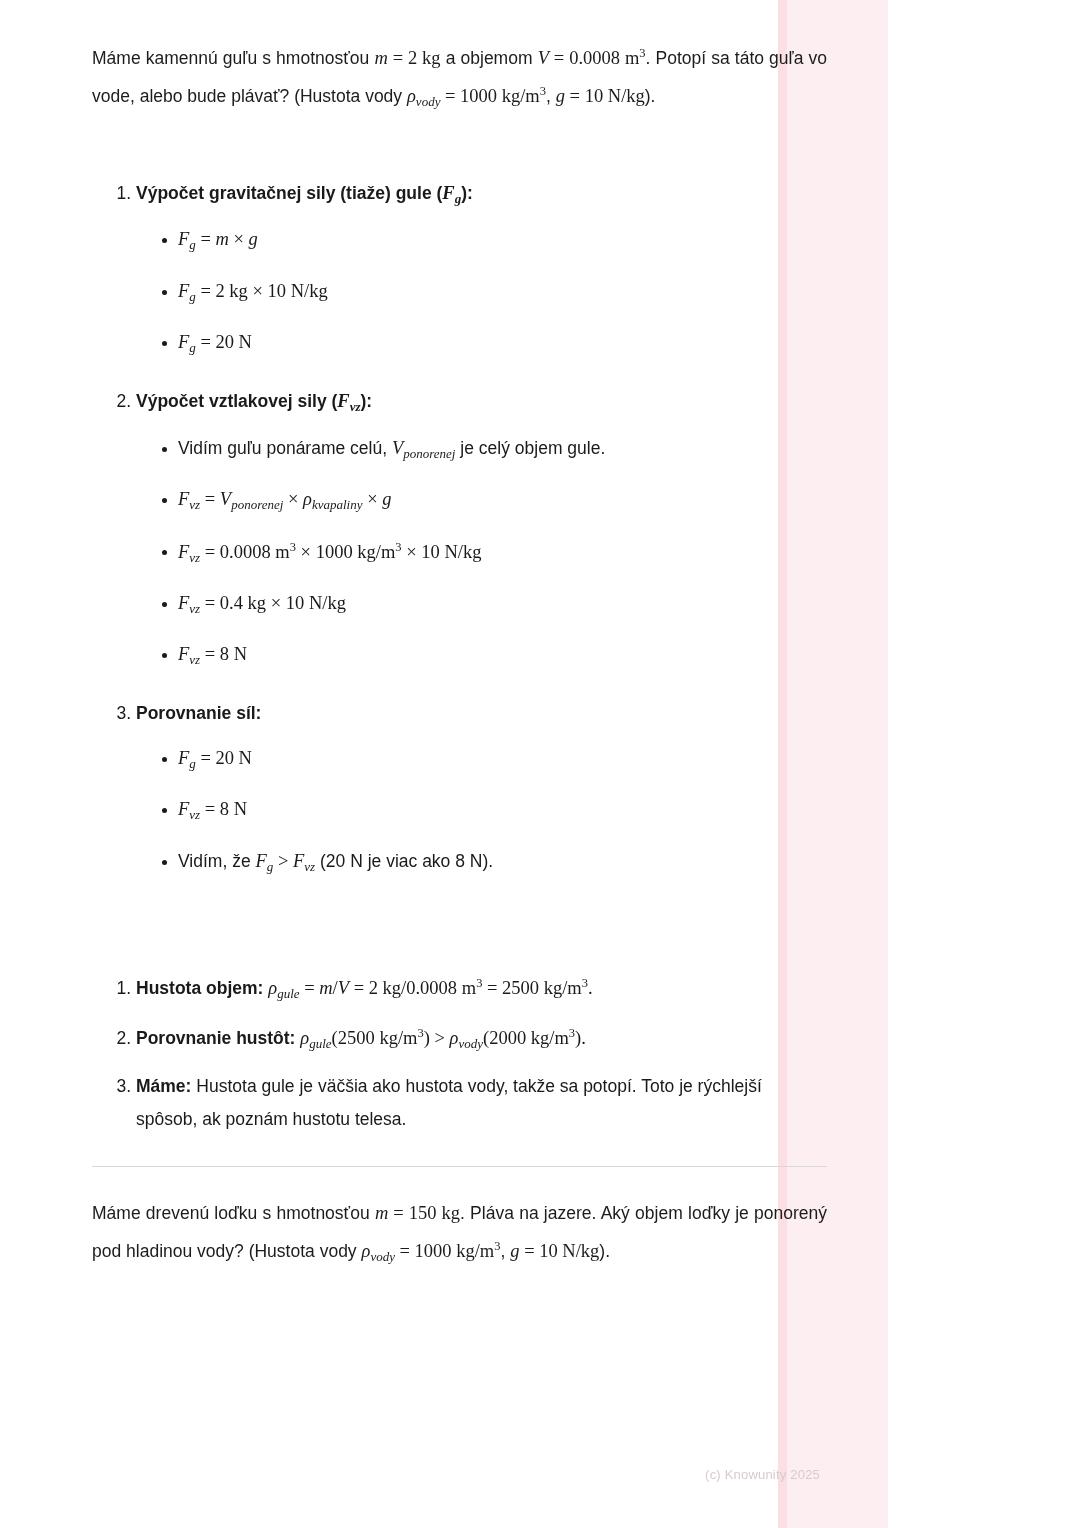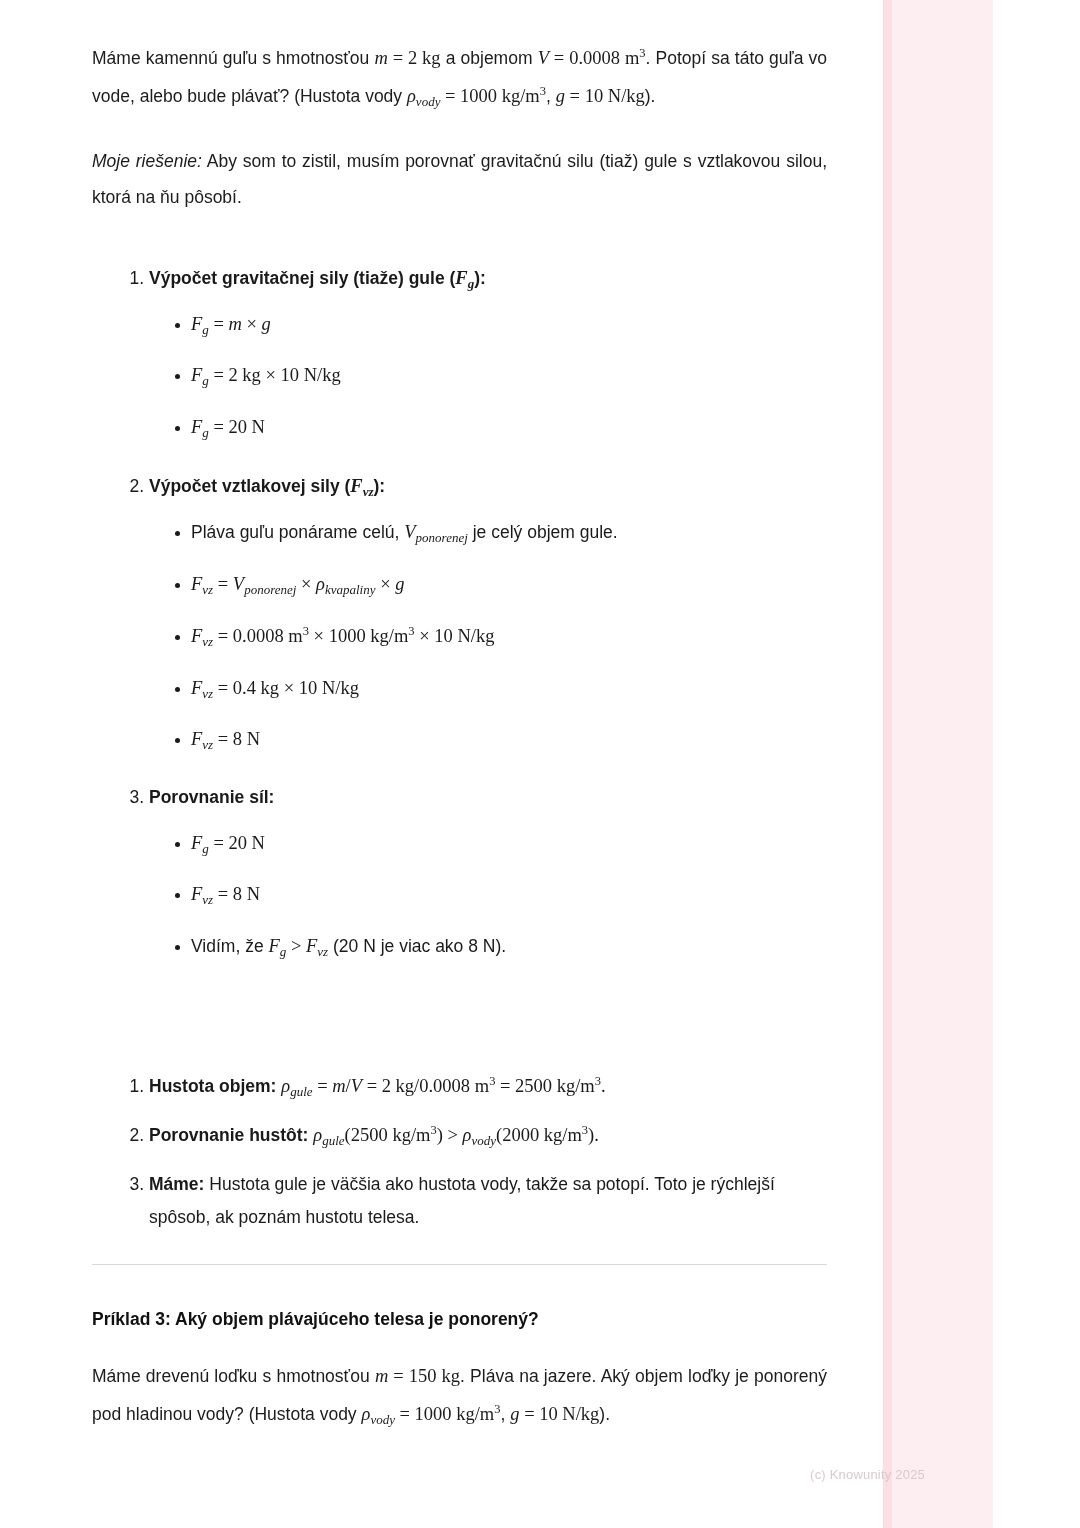--- a/index.html
+++ b/index.html
@@ -11,21 +11,21 @@
     width: 1080px;
     height: 1528px;
     position: relative;
     font-family: "Liberation Sans", sans-serif;
     color: #1a1a1a;
     overflow: hidden;
   }
   .page {
     position: absolute;
     left: 0; top: 0;
-    width: 993px;
+    width: 888px;
     height: 1528px;
     background: #ffffff;
   }
   .right-band {
     position: absolute;
     top: 0;
     right: 0;
     width: 110px;
     height: 1528px;
     background: #fdeff1;
@@ -80,21 +80,21 @@
     font-size: 12.5px;
     vertical-align: 0.55em;
   }
   .op {
     font-family: "Liberation Serif", serif;
     font-style: normal;
     font-size: 18.5px;
   }
 
   ol.steps {
-    margin: 17px;
+    margin: 4px;
     padding-left: 40px;
     font-size: 17.5px;
   }
   ol.steps > li {
     margin-bottom: 14px;
     line-height: 1.9;
     font-size: 17.5px;
   }
   ol.steps > li::marker {
     font-weight: normal;
@@ -142,37 +142,36 @@
 
   <div class="right-band"></div>
   <div class="right-band-edge"></div>
 
   <div class="content">
 
     <p class="para"><span>Máme kamennú guľu s hmotnosťou </span><span class="m">m</span><span class="op"> = </span><span class="mu">2 kg</span><span> a objemom </span><span class="m">V</span><span class="op"> = </span><span class="mu">0.0008 m</span><span class="msup">3</span><span>. Potopí sa táto guľa vo vode, alebo bude plávať? (Hustota vody </span><span class="m">ρ</span><span class="msub">vody</span><span class="op"> = </span><span class="mu">1000 kg/m</span><span class="msup">3</span><span>, </span><span class="m">g</span><span class="op"> = </span><span class="mu">10 N/kg</span><span>).</span></p>
 
     <div class="block-gap"></div>
 
-    <p class="para"><span class="italic">Moje riešenie:</span><span> Aby som to zistil, musím porovnať gravitačnú silu (tiaž) gule s vztlakovou silou, ktorá na ňu pôsobí.</span></p>
 
     <div class="block-gap"></div>
 
     <ol class="steps">
       <li>
         <span class="bold">Výpočet gravitačnej sily (tiaže) gule (</span><span class="m bold">F</span><span class="msub bold">g</span><span class="bold">):</span>
         <ul class="subs">
           <li><span class="m">F</span><span class="msub">g</span><span class="op"> = </span><span class="m">m</span><span class="op"> × </span><span class="m">g</span></li>
           <li><span class="m">F</span><span class="msub">g</span><span class="op"> = 2 kg × 10 N/kg</span></li>
           <li><span class="m">F</span><span class="msub">g</span><span class="op"> = 20 N</span></li>
         </ul>
       </li>
       <li>
         <span class="bold">Výpočet vztlakovej sily (</span><span class="m bold">F</span><span class="msub bold">vz</span><span class="bold">):</span>
         <ul class="subs">
-          <li><span>Pláva guľu ponárame celú, </span><span class="m">V</span><span class="msub">ponorenej</span><span> je celý objem gule.</span></li>
+          <li><span>Vidím guľu ponárame celú, </span><span class="m">V</span><span class="msub">ponorenej</span><span> je celý objem gule.</span></li>
           <li><span class="m">F</span><span class="msub">vz</span><span class="op"> = </span><span class="m">V</span><span class="msub">ponorenej</span><span class="op"> × </span><span class="m">ρ</span><span class="msub">kvapaliny</span><span class="op"> × </span><span class="m">g</span></li>
           <li><span class="m">F</span><span class="msub">vz</span><span class="op"> = 0.0008 m</span><span class="msup">3</span><span class="op"> × 1000 kg/m</span><span class="msup">3</span><span class="op"> × 10 N/kg</span></li>
           <li><span class="m">F</span><span class="msub">vz</span><span class="op"> = 0.4 kg × 10 N/kg</span></li>
           <li><span class="m">F</span><span class="msub">vz</span><span class="op"> = 8 N</span></li>
         </ul>
       </li>
       <li>
         <span class="bold">Porovnanie síl:</span>
         <ul class="subs">
           <li><span class="m">F</span><span class="msub">g</span><span class="op"> = 20 N</span></li>
@@ -191,21 +190,20 @@
     <div class="block-gap-sm"></div>
 
     <ol class="steps">
       <li><span class="bold">Hustota objem:</span> <span class="m">ρ</span><span class="msub">gule</span><span class="op"> = </span><span class="m">m</span><span class="op">/</span><span class="m">V</span><span class="op"> = 2 kg/0.0008 m</span><span class="msup">3</span><span class="op"> = 2500 kg/m</span><span class="msup">3</span><span class="op">.</span></li>
       <li><span class="bold">Porovnanie hustôt:</span> <span class="m">ρ</span><span class="msub">gule</span><span class="op">(2500 kg/m</span><span class="msup">3</span><span class="op">) &gt; </span><span class="m">ρ</span><span class="msub">vody</span><span class="op">(2000 kg/m</span><span class="msup">3</span><span class="op">).</span></li>
       <li><span class="bold">Máme:</span><span> Hustota gule je väčšia ako hustota vody, takže sa potopí. Toto je rýchlejší spôsob, ak poznám hustotu telesa.</span></li>
     </ol>
 
     <hr class="hr">
 
-    <h3 class="heading">Príklad 3: Aký objem plávajúceho telesa je ponorený?</h3>
 
     <div class="block-gap"></div>
 
     <p class="para"><span>Máme drevenú loďku s hmotnosťou </span><span class="m">m</span><span class="op"> = </span><span class="mu">150 kg</span><span>. Pláva na jazere. Aký objem loďky je ponorený pod hladinou vody? (Hustota vody </span><span class="m">ρ</span><span class="msub">vody</span><span class="op"> = </span><span class="mu">1000 kg/m</span><span class="msup">3</span><span>, </span><span class="m">g</span><span class="op"> = </span><span class="mu">10 N/kg</span><span>).</span></p>
 
   </div>
 
   <div class="watermark">(c) Knowunity 2025</div>
 
 </div>

